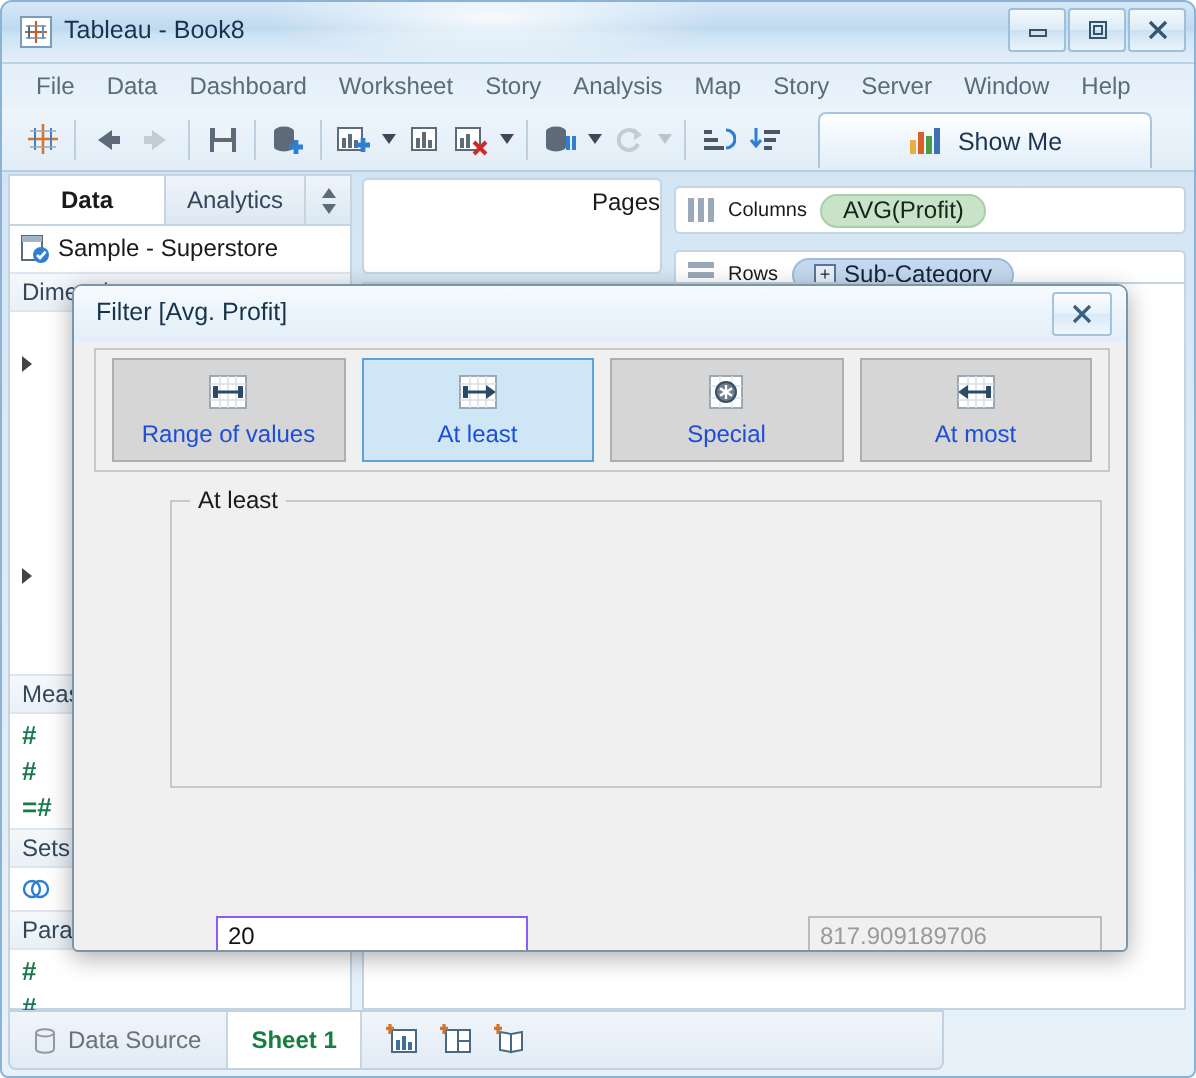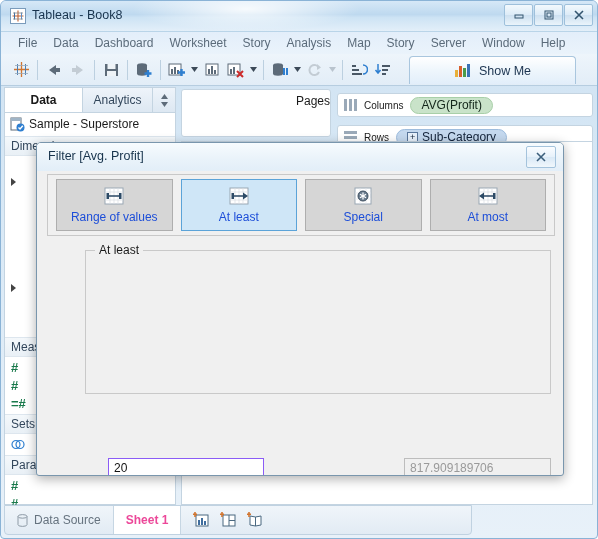--- a/index.html
+++ b/index.html
@@ -326,21 +326,21 @@
     padding: 0 12px;
     font-size: 12px;
     border-right: 1px solid #c6d6e3;
     cursor: pointer;
     box-sizing: border-box;
   }
   .bt-tab.ds { color: #66737f; }
   .bt-tab.active {
     background: #ffffff;
     font-weight: bold;
-    color: #ec4899;
+    color: #15803d;
   }
   .bt-icons {
     display: flex; align-items: center;
     gap: 10px;
     padding: 0 12px;
   }
   .bt-ic { cursor: pointer; display: flex; }
 
   
   #filter-dialog {

